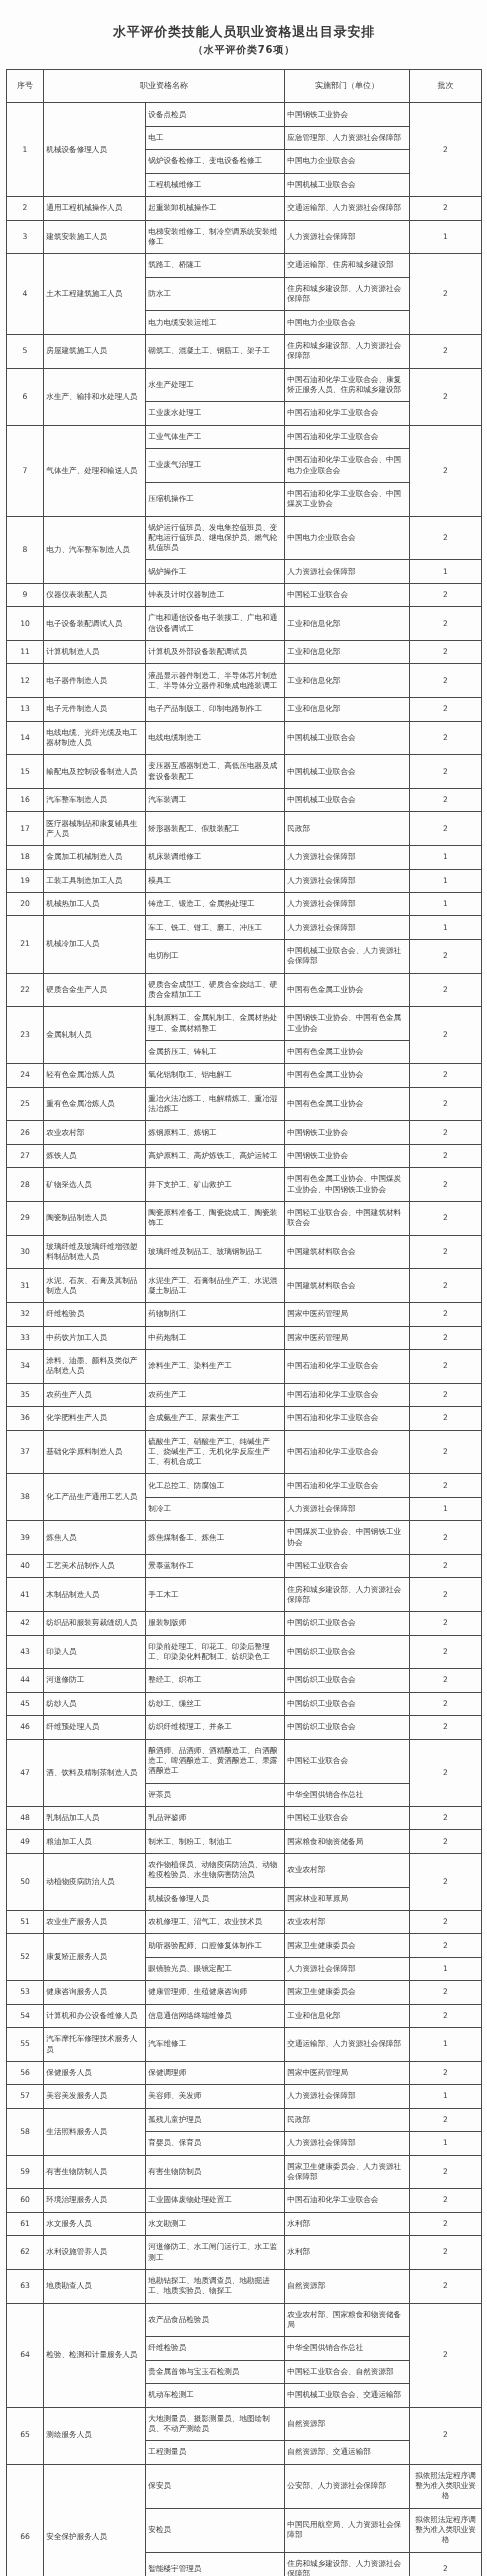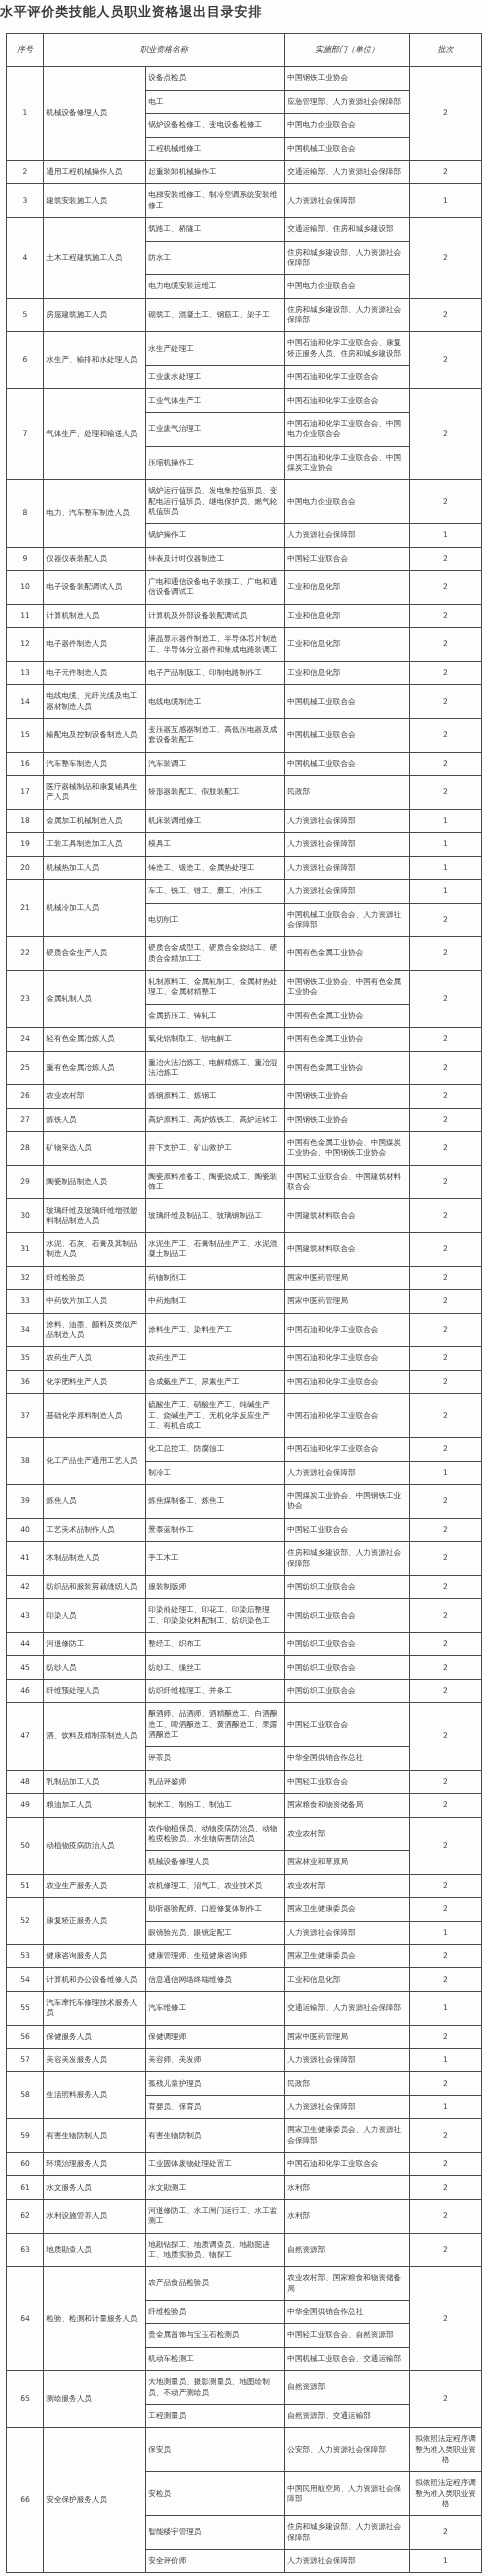--- a/index.html
+++ b/index.html
@@ -1,20 +1,20 @@
 <!DOCTYPE html>
 <html style="font-size:12.2px"><head>
 <meta charset="utf-8">
 <style>
   html,body{margin:0;padding:0;background:#fdfdfd;}
   body{font-family:"DejaVu Sans",sans-serif;color:#333;-webkit-font-smoothing:antialiased;}
   .page{width:488px;background:#fdfdfd;padding-bottom:30.5px;}
   .title{
-    text-align:left;font-weight:bold;font-size:13px;letter-spacing:0.8px;
-    padding-top:3px;color:#3a3a3a;
+    text-align:center;font-weight:bold;font-size:13px;letter-spacing:0.8px;
+    padding-top:23px;color:#3a3a3a;
   }
   .subtitle{
     text-align:center;font-weight:bold;font-size:10px;letter-spacing:0.8px;
     margin-top:2.3px;color:#3a3a3a;
   }
   table.qual{
     border-collapse:collapse;table-layout:fixed;
     width:475px;margin:12.2px auto 0;
     border:1.5px solid #4a4a4a;
   }
@@ -24,33 +24,34 @@
   table.qual col.w-dept{width:125px;}
   table.qual col.w-batch{width:72px;}
   table.qual th,table.qual td{
     border:0.8px solid #4a4a4a;
     font-size:7.6px;line-height:1.35;
     padding:6.1px 2.3px;vertical-align:middle;
     word-break:break-all;color:#3a3a3a;
   }
   table.qual th{
     font-weight:normal;text-align:center;
-    height:26px;font-size:8px;padding:3px 1.5px;font-style:italic;
+    height:26px;font-size:8px;padding:3px 1.5px;
   }
   td.c-no{text-align:center;}
   td.c-cat{text-align:left;}
   td.c-name{text-align:left;}
   td.c-dept{text-align:left;}
   td.c-batch{text-align:center;}
 </style>
 </head>
 <body>
 
 <div class="page">
   <div class="title">水平评价类技能人员职业资格退出目录安排</div>
+  <div class="subtitle">（水平评价类76项）</div>
 
   <table class="qual">
     <colgroup>
       <col class="w-no">
         <col class="w-cat">
         <col class="w-name">
         <col class="w-dept">
         <col class="w-batch">
     </colgroup>
     <thead>

